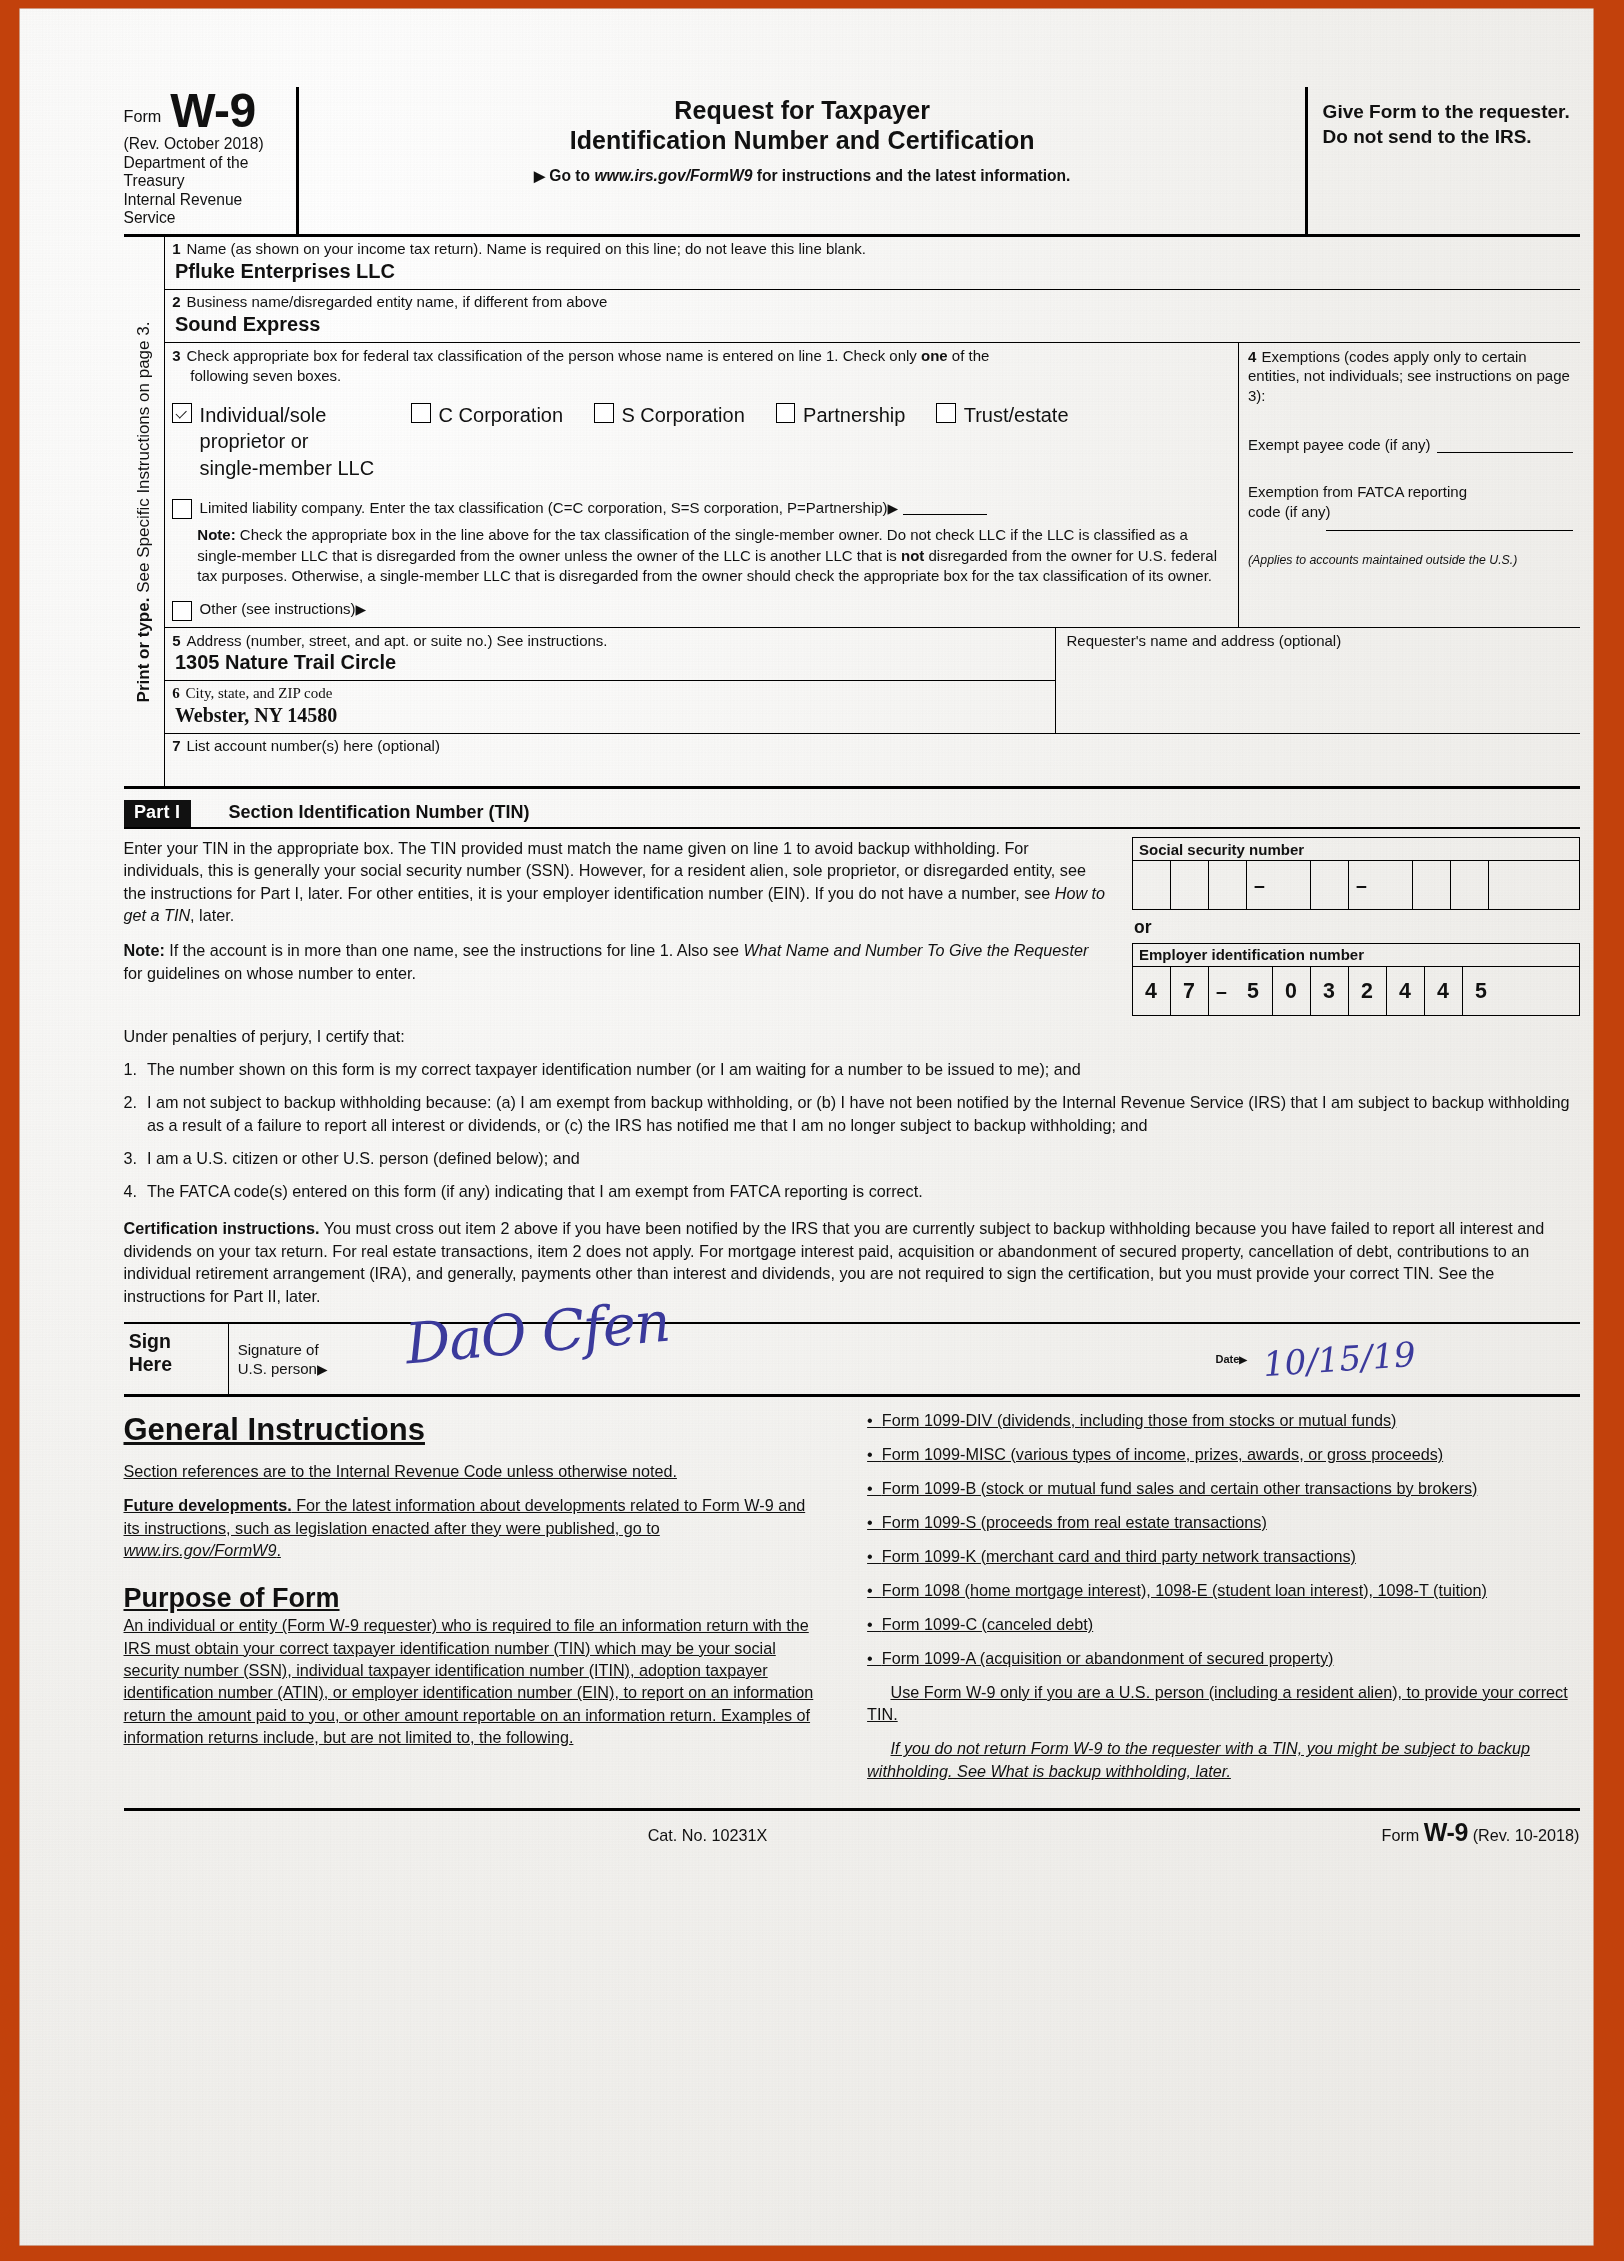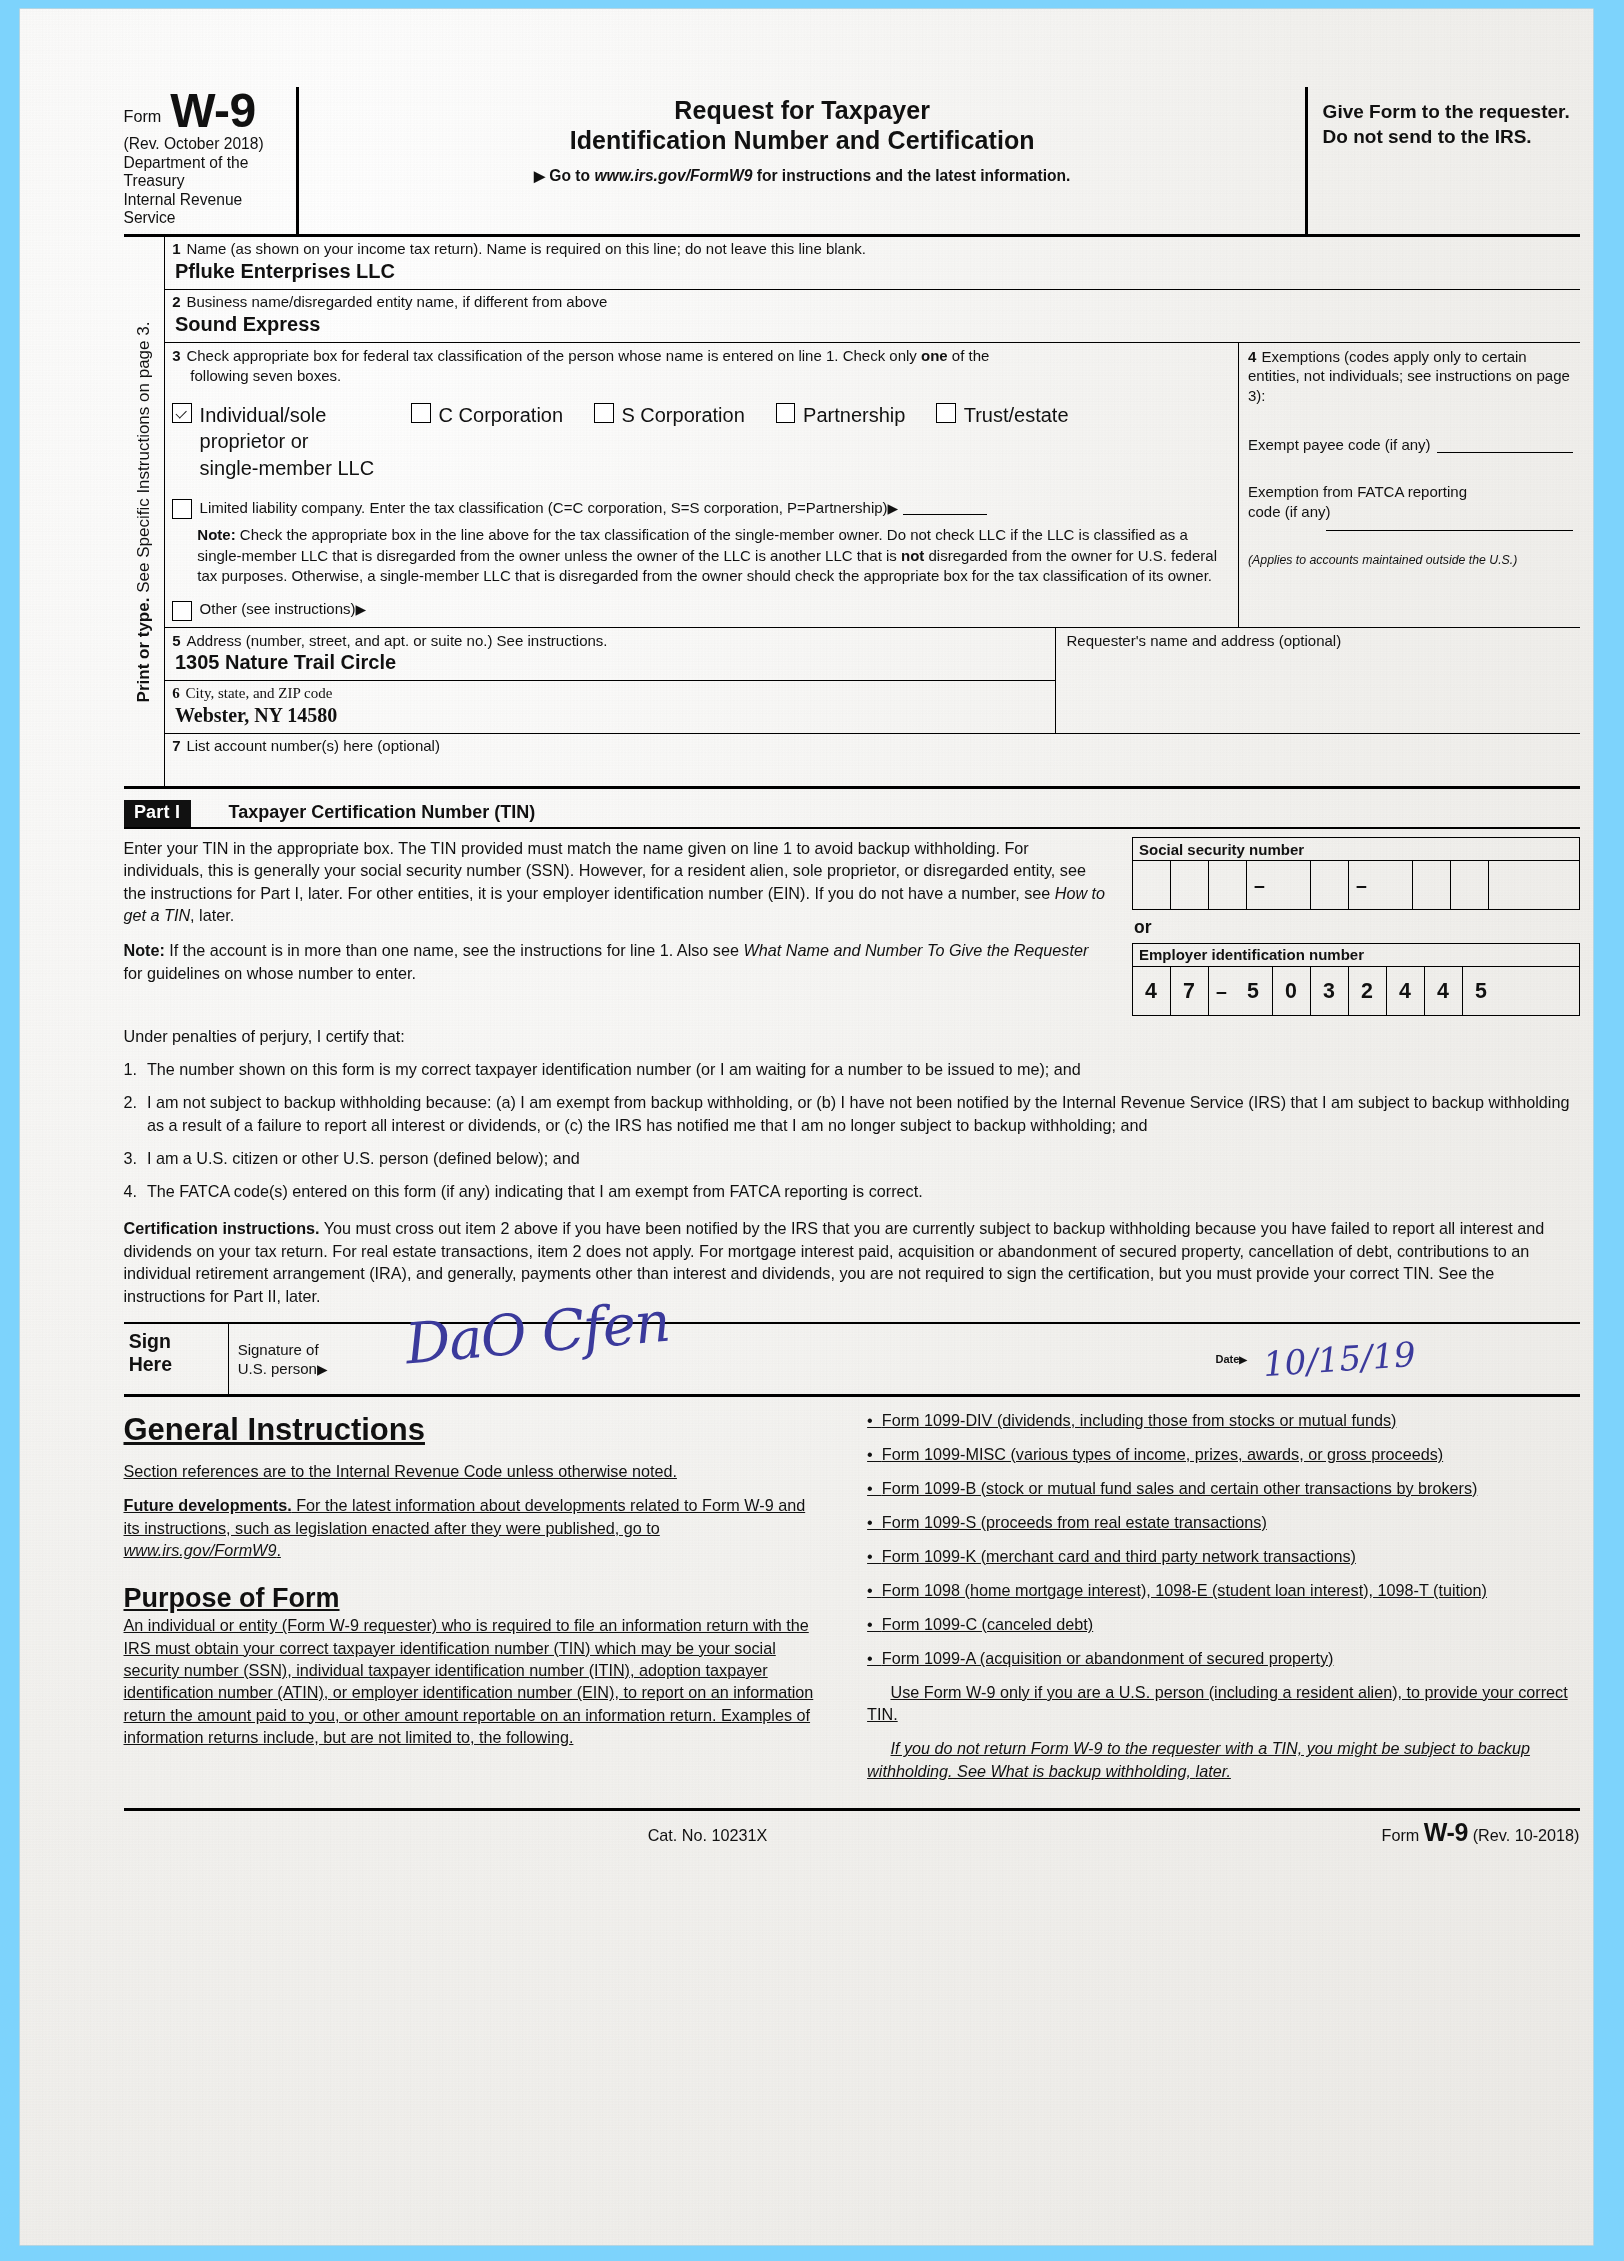--- a/index.html
+++ b/index.html
@@ -1,20 +1,20 @@
 <!DOCTYPE html>
 <html style="font-size:10.4px"><head>
 <meta charset="utf-8">
 <style>
   html,body{margin:0;padding:0;background:#6e6e6e;}
   body{font-family:"Liberation Sans",sans-serif;}
   .page{
     position:relative;
     width:1625px;height:2261px;
-    background:#7dd3fc;
+    background:#c2410c;
     overflow:hidden;
   }
   
   .sheet{
     position:absolute;
     left:19.5px;top:9px;
     width:1573px;height:2236px;
     background:#f3f2f0;
     box-shadow:0 0 0 0.6px #d8d6d2;
   }
@@ -364,21 +364,21 @@
             <span class="num">7</span><span>List account number(s) here (optional)</span>
           </div>
           <div class="fvalue"></div>
         </div>
 
       </div>
     </div>
 
     <div class="partbar">
       <div class="parttag">Part I</div>
-      <div class="parttitle">Taxpayer Certification Number (TIN)</div>
+      <div class="parttitle">Section Identification Number (TIN)</div>
     </div>
 
     <div class="p1wrap">
       <div class="p1left">
         <div class="p1para">
           <span>Enter your TIN in the appropriate box. The TIN provided must match the name given on line 1 to avoid backup withholding. For individuals, this is generally your social security number (SSN). However, for a resident alien, sole proprietor, or disregarded entity, see the instructions for Part I, later. For other entities, it is your employer identification number (EIN). If you do not have a number, see </span><span class="ital">How to get a TIN</span><span>, later.</span>
         </div>
         <div class="p1para">
           <span class="bold">Note:</span><span> If the account is in more than one name, see the instructions for line 1. Also see </span><span class="ital">What Name and Number To Give the Requester</span><span> for guidelines on whose number to enter.</span>
         </div>

